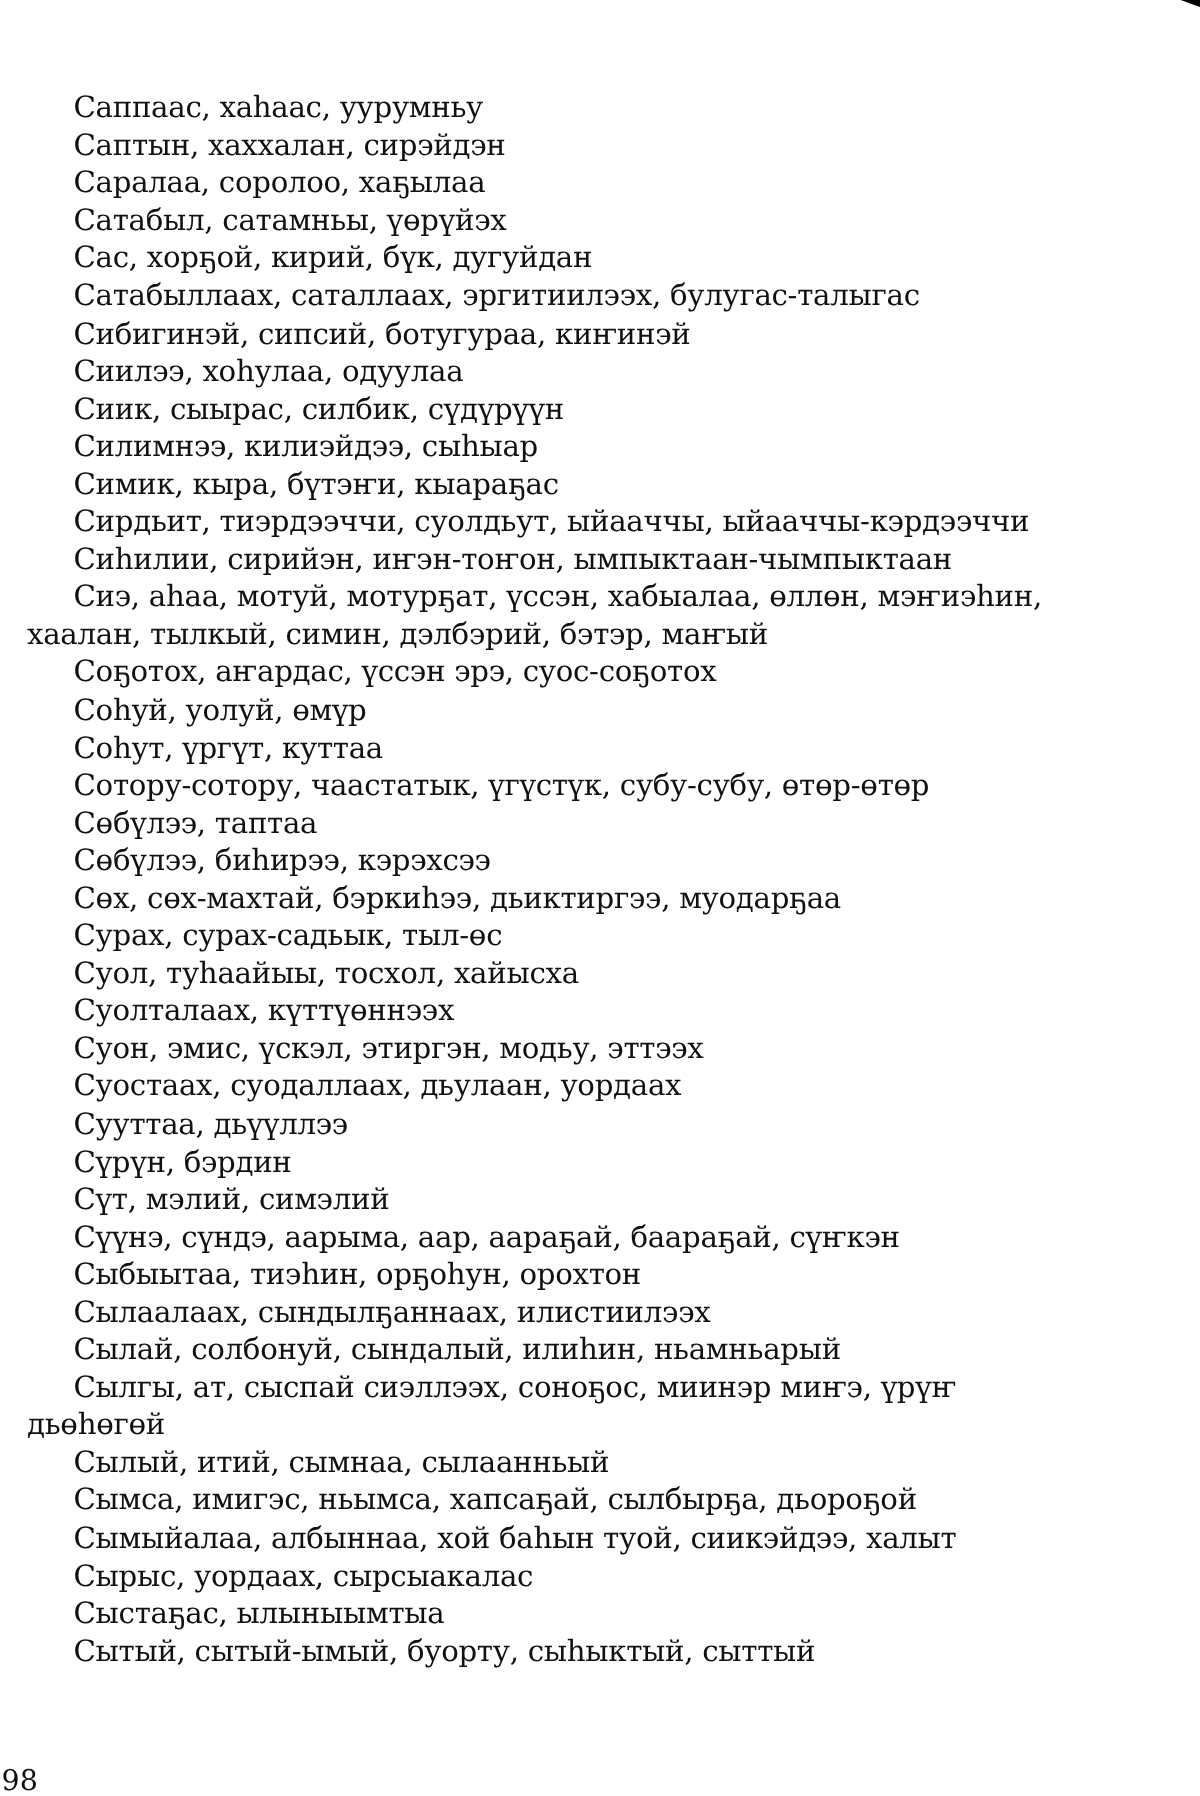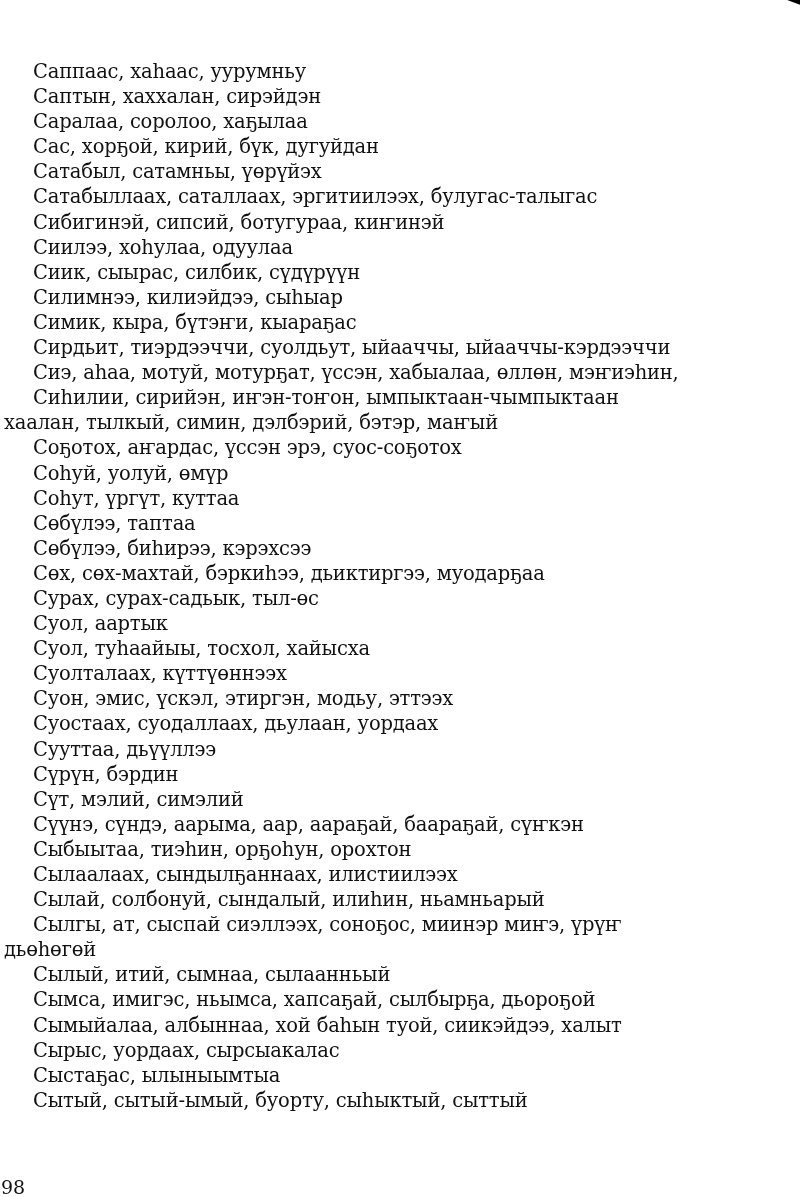--- a/index.html
+++ b/index.html
@@ -21,56 +21,56 @@
     .page {
       position: absolute; left: 0; top: 59px; width: 800px;
     }
     .line {
       font-size: 19.5px;
       line-height: 25.1px;
       height: 25.1px;
       white-space: nowrap;
       letter-spacing: -0.2px;
     }
-    .line.indent { padding-left: 33px; }
-    .line.flush { padding-left: 4px; }
+    .line.indent { padding-left: 49px; }
+    .line.flush { padding-left: 18px; }
     .page-number {
       position: absolute; left: 1px; top: 1176px;
       font-size: 19px; line-height: 22px;
     }
   </style>
 </head>
 <body>
 
 <div class="corner-shadow"></div>
 
 <div class="page" id="page">
     <div class="line indent">Саппаас, хаhаас, уурумньу</div>
     <div class="line indent">Саптын, хаххалан, сирэйдэн</div>
     <div class="line indent">Саралаа, соролоо, хаҕылаа</div>
+    <div class="line indent">Сатабыл, сатамньы, үөрүйэх</div>
     <div class="line indent">Сас, хорҕой, кирий, бүк, дугуйдан</div>
-    <div class="line indent">Сатабыл, сатамньы, үөрүйэх</div>
     <div class="line indent">Сатабыллаах, саталлаах, эргитиилээх, булугас-талыгас</div>
     <div class="line indent">Сибигинэй, сипсий, ботугураа, киҥинэй</div>
     <div class="line indent">Сиилээ, хоhулаа, одуулаа</div>
     <div class="line indent">Сиик, сыырас, силбик, сүдүрүүн</div>
     <div class="line indent">Силимнээ, килиэйдээ, сыhыар</div>
     <div class="line indent">Симик, кыра, бүтэҥи, кыараҕас</div>
     <div class="line indent">Сирдьит, тиэрдээччи, суолдьут, ыйааччы, ыйааччы-кэрдээччи</div>
+    <div class="line indent">Сиhилии, сирийэн, иҥэн-тоҥон, ымпыктаан-чымпыктаан</div>
     <div class="line indent">Сиэ, аhаа, мотуй, мотурҕат, үссэн, хабыалаа, өллөн, мэҥиэhин,</div>
-    <div class="line indent">Сиhилии, сирийэн, иҥэн-тоҥон, ымпыктаан-чымпыктаан</div>
     <div class="line flush">хаалан, тылкый, симин, дэлбэрий, бэтэр, маҥый</div>
     <div class="line indent">Соҕотох, аҥардас, үссэн эрэ, суос-соҕотох</div>
     <div class="line indent">Соhуй, уолуй, өмүр</div>
     <div class="line indent">Соhут, үргүт, куттаа</div>
+    <div class="line indent">Сотору-сотору, чаастатык, үгүстүк, субу-субу, өтөр-өтөр</div>
     <div class="line indent">Сөбүлээ, таптаа</div>
     <div class="line indent">Сөбүлээ, биhирээ, кэрэхсээ</div>
     <div class="line indent">Сөх, сөх-махтай, бэркиhээ, дьиктиргээ, муодарҕаа</div>
     <div class="line indent">Сурах, сурах-садьык, тыл-өс</div>
-    <div class="line indent">Суол, аартык</div>
     <div class="line indent">Суол, туhаайыы, тосхол, хайысха</div>
     <div class="line indent">Суолталаах, күттүөннээх</div>
     <div class="line indent">Суон, эмис, үскэл, этиргэн, модьу, эттээх</div>
     <div class="line indent">Суостаах, суодаллаах, дьулаан, уордаах</div>
     <div class="line indent">Сууттаа, дьүүллээ</div>
     <div class="line indent">Сүрүн, бэрдин</div>
     <div class="line indent">Сүт, мэлий, симэлий</div>
     <div class="line indent">Сүүнэ, сүндэ, аарыма, аар, аараҕай, баараҕай, сүҥкэн</div>
     <div class="line indent">Сыбыытаа, тиэhин, орҕоhун, орохтон</div>
     <div class="line indent">Сылаалаах, сындылҕаннаах, илистиилээх</div>

